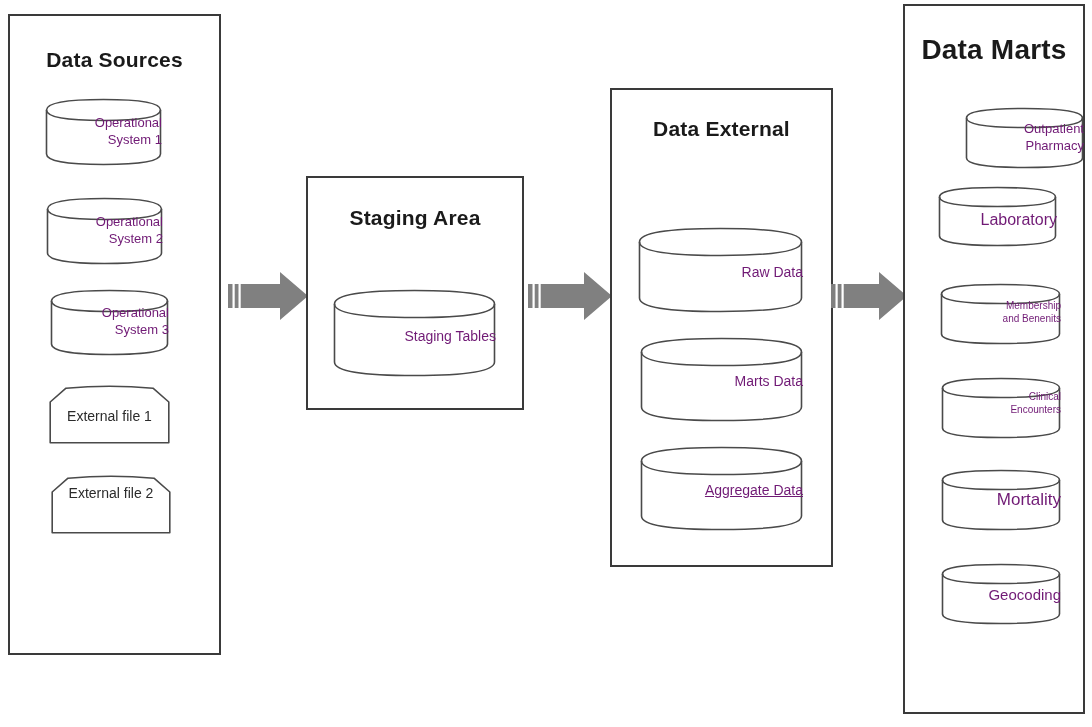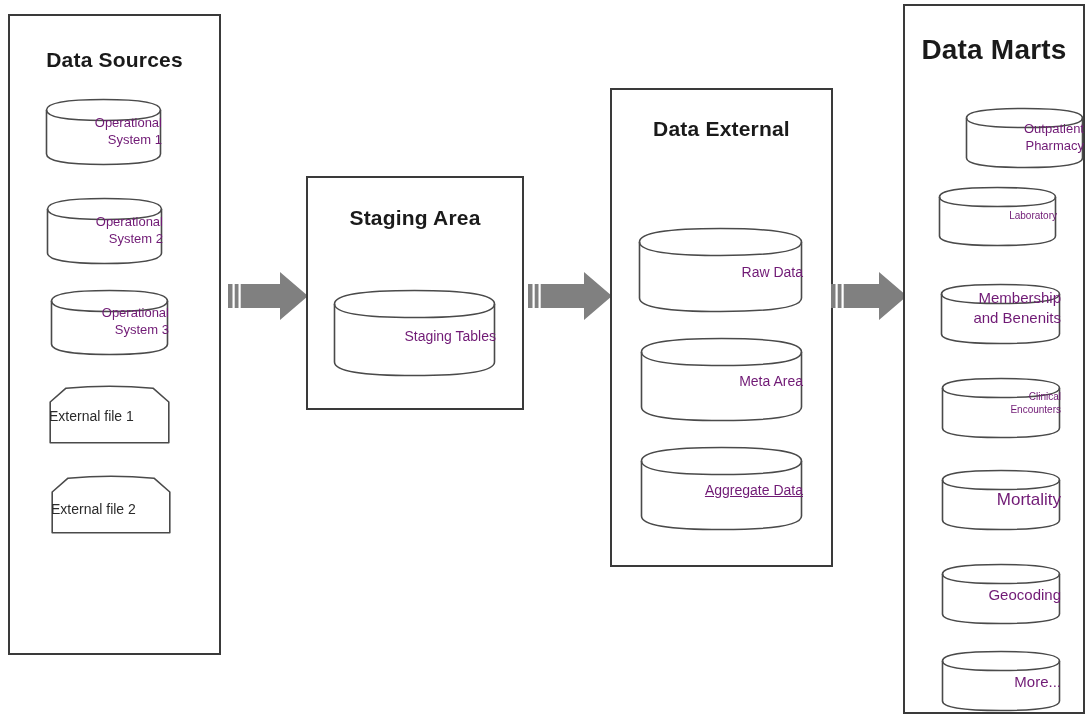--- a/index.html
+++ b/index.html
@@ -74,21 +74,21 @@
   .extfile svg {
     position: absolute;
     left: 0;
     top: 0;
     display: block;
   }
   .extfile-label {
     position: absolute;
     left: 0;
     right: 0;
-    text-align: left;
+    text-align: center;
     color: #2b2b2b;
     font-size: 14px;
     pointer-events: none;
   }
 
   
   .arrow {
     position: absolute;
   }
   .arrow svg { display: block; }
@@ -133,21 +133,21 @@
     <svg width="121" height="59" viewBox="0 0 121 59" aria-hidden="true">
       <path d="M1.2 17 L17 3.2 Q60.5 -0.6 104 3.2 L119.8 17 L119.8 57.8 L1.2 57.8 Z" fill="#ffffff" stroke="#4a4a4a" stroke-width="1.6" stroke-linejoin="round"></path>
     </svg>
     <div class="extfile-label" style="top:23px;">External file 1</div>
   </div>
 
   <div class="extfile" style="left:51px; top:475px; width:120px; height:59px;">
     <svg width="120" height="59" viewBox="0 0 120 59" aria-hidden="true">
       <path d="M1.2 17 L17 3.2 Q60 -0.6 103 3.2 L118.8 17 L118.8 57.8 L1.2 57.8 Z" fill="#ffffff" stroke="#4a4a4a" stroke-width="1.6" stroke-linejoin="round"></path>
     </svg>
-    <div class="extfile-label" style="top:26px;">External file 2</div>
+    <div class="extfile-label" style="top:10px;">External file 2</div>
   </div>
 
 
   <div class="arrow" style="left:228px; top:272px;">
     <svg width="80" height="48" viewBox="0 0 80 48" aria-hidden="true">
       <path d="M0 12 L52 12 L52 0 L80 24 L52 48 L52 36 L0 36 Z" fill="#808080"></path>
       <rect x="4.5" y="12" width="2.2" height="24" fill="#ffffff"></rect>
       <rect x="10.5" y="12" width="2.2" height="24" fill="#ffffff"></rect>
     </svg>
   </div>
@@ -182,21 +182,21 @@
       <path d="M1.5 15 Q1.5 28.5 82.5 28.5 Q163.5 28.5 163.5 15" fill="none" stroke="#4a4a4a" stroke-width="1.6"></path>
     </svg>
     <div class="cyl-label" style="top:36px; font-size:14px;">Raw Data</div>
   </div>
 
   <div class="cyl" style="left:640px; top:337px; width:163px; height:85px;">
     <svg width="163" height="85" viewBox="0 0 163 85" aria-hidden="true">
       <path d="M1.5 15 Q1.5 1.5 81.5 1.5 Q161.5 1.5 161.5 15 L161.5 70 Q161.5 83.5 81.5 83.5 Q1.5 83.5 1.5 70 Z" fill="#ffffff" stroke="#4a4a4a" stroke-width="1.6"></path>
       <path d="M1.5 15 Q1.5 28.5 81.5 28.5 Q161.5 28.5 161.5 15" fill="none" stroke="#4a4a4a" stroke-width="1.6"></path>
     </svg>
-    <div class="cyl-label" style="top:35px; font-size:14px;">Meta Area</div>
+    <div class="cyl-label" style="top:35px; font-size:14px;">Marts Data</div>
   </div>
 
   <div class="cyl" style="left:640px; top:446px; width:163px; height:85px;">
     <svg width="163" height="85" viewBox="0 0 163 85" aria-hidden="true">
       <path d="M1.5 15 Q1.5 1.5 81.5 1.5 Q161.5 1.5 161.5 15 L161.5 70 Q161.5 83.5 81.5 83.5 Q1.5 83.5 1.5 70 Z" fill="#ffffff" stroke="#4a4a4a" stroke-width="1.6"></path>
       <path d="M1.5 15 Q1.5 28.5 81.5 28.5 Q161.5 28.5 161.5 15" fill="none" stroke="#4a4a4a" stroke-width="1.6"></path>
     </svg>
     <div class="cyl-label" style="top:35px; font-size:14px;text-decoration:underline;">Aggregate Data</div>
   </div>
 
@@ -219,29 +219,29 @@
     </svg>
     <div class="cyl-label" style="top:13px; font-size:13px;">Outpatient
 Pharmacy</div>
   </div>
 
   <div class="cyl" style="left:938px; top:186px; width:119px; height:61px;">
     <svg width="119" height="61" viewBox="0 0 119 61" aria-hidden="true">
       <path d="M1.5 11 Q1.5 1.5 59.5 1.5 Q117.5 1.5 117.5 11 L117.5 50 Q117.5 59.5 59.5 59.5 Q1.5 59.5 1.5 50 Z" fill="#ffffff" stroke="#4a4a4a" stroke-width="1.6"></path>
       <path d="M1.5 11 Q1.5 20.5 59.5 20.5 Q117.5 20.5 117.5 11" fill="none" stroke="#4a4a4a" stroke-width="1.6"></path>
     </svg>
-    <div class="cyl-label" style="top:23px; font-size:10px;">Laboratory</div>
+    <div class="cyl-label" style="top:23px; font-size:16px;">Laboratory</div>
   </div>
 
   <div class="cyl" style="left:940px; top:283px; width:121px; height:62px;">
     <svg width="121" height="62" viewBox="0 0 121 62" aria-hidden="true">
       <path d="M1.5 11 Q1.5 1.5 60.5 1.5 Q119.5 1.5 119.5 11 L119.5 51 Q119.5 60.5 60.5 60.5 Q1.5 60.5 1.5 51 Z" fill="#ffffff" stroke="#4a4a4a" stroke-width="1.6"></path>
       <path d="M1.5 11 Q1.5 20.5 60.5 20.5 Q119.5 20.5 119.5 11" fill="none" stroke="#4a4a4a" stroke-width="1.6"></path>
     </svg>
-    <div class="cyl-label" style="top:5px; font-size:15px;">Membership
+    <div class="cyl-label" style="top:16px; font-size:10px;">Membership
 and Benenits</div>
   </div>
 
   <div class="cyl" style="left:941px; top:377px; width:120px; height:62px;">
     <svg width="120" height="62" viewBox="0 0 120 62" aria-hidden="true">
       <path d="M1.5 11 Q1.5 1.5 60 1.5 Q118.5 1.5 118.5 11 L118.5 51 Q118.5 60.5 60 60.5 Q1.5 60.5 1.5 51 Z" fill="#ffffff" stroke="#4a4a4a" stroke-width="1.6"></path>
       <path d="M1.5 11 Q1.5 20.5 60 20.5 Q118.5 20.5 118.5 11" fill="none" stroke="#4a4a4a" stroke-width="1.6"></path>
     </svg>
     <div class="cyl-label" style="top:13px; font-size:10px;">Clinical
 Encounters</div>
@@ -256,21 +256,14 @@
   </div>
 
   <div class="cyl" style="left:941px; top:563px; width:120px; height:62px;">
     <svg width="120" height="62" viewBox="0 0 120 62" aria-hidden="true">
       <path d="M1.5 11 Q1.5 1.5 60 1.5 Q118.5 1.5 118.5 11 L118.5 51 Q118.5 60.5 60 60.5 Q1.5 60.5 1.5 51 Z" fill="#ffffff" stroke="#4a4a4a" stroke-width="1.6"></path>
       <path d="M1.5 11 Q1.5 20.5 60 20.5 Q118.5 20.5 118.5 11" fill="none" stroke="#4a4a4a" stroke-width="1.6"></path>
     </svg>
     <div class="cyl-label" style="top:22px; font-size:15px;">Geocoding</div>
   </div>
 
-  <div class="cyl" style="left:941px; top:650px; width:120px; height:62px;">
-    <svg width="120" height="62" viewBox="0 0 120 62" aria-hidden="true">
-      <path d="M1.5 11 Q1.5 1.5 60 1.5 Q118.5 1.5 118.5 11 L118.5 51 Q118.5 60.5 60 60.5 Q1.5 60.5 1.5 51 Z" fill="#ffffff" stroke="#4a4a4a" stroke-width="1.6"></path>
-      <path d="M1.5 11 Q1.5 20.5 60 20.5 Q118.5 20.5 118.5 11" fill="none" stroke="#4a4a4a" stroke-width="1.6"></path>
-    </svg>
-    <div class="cyl-label" style="top:22px; font-size:15px;">More...</div>
-  </div>
 
 </div>
 
 </body></html>

